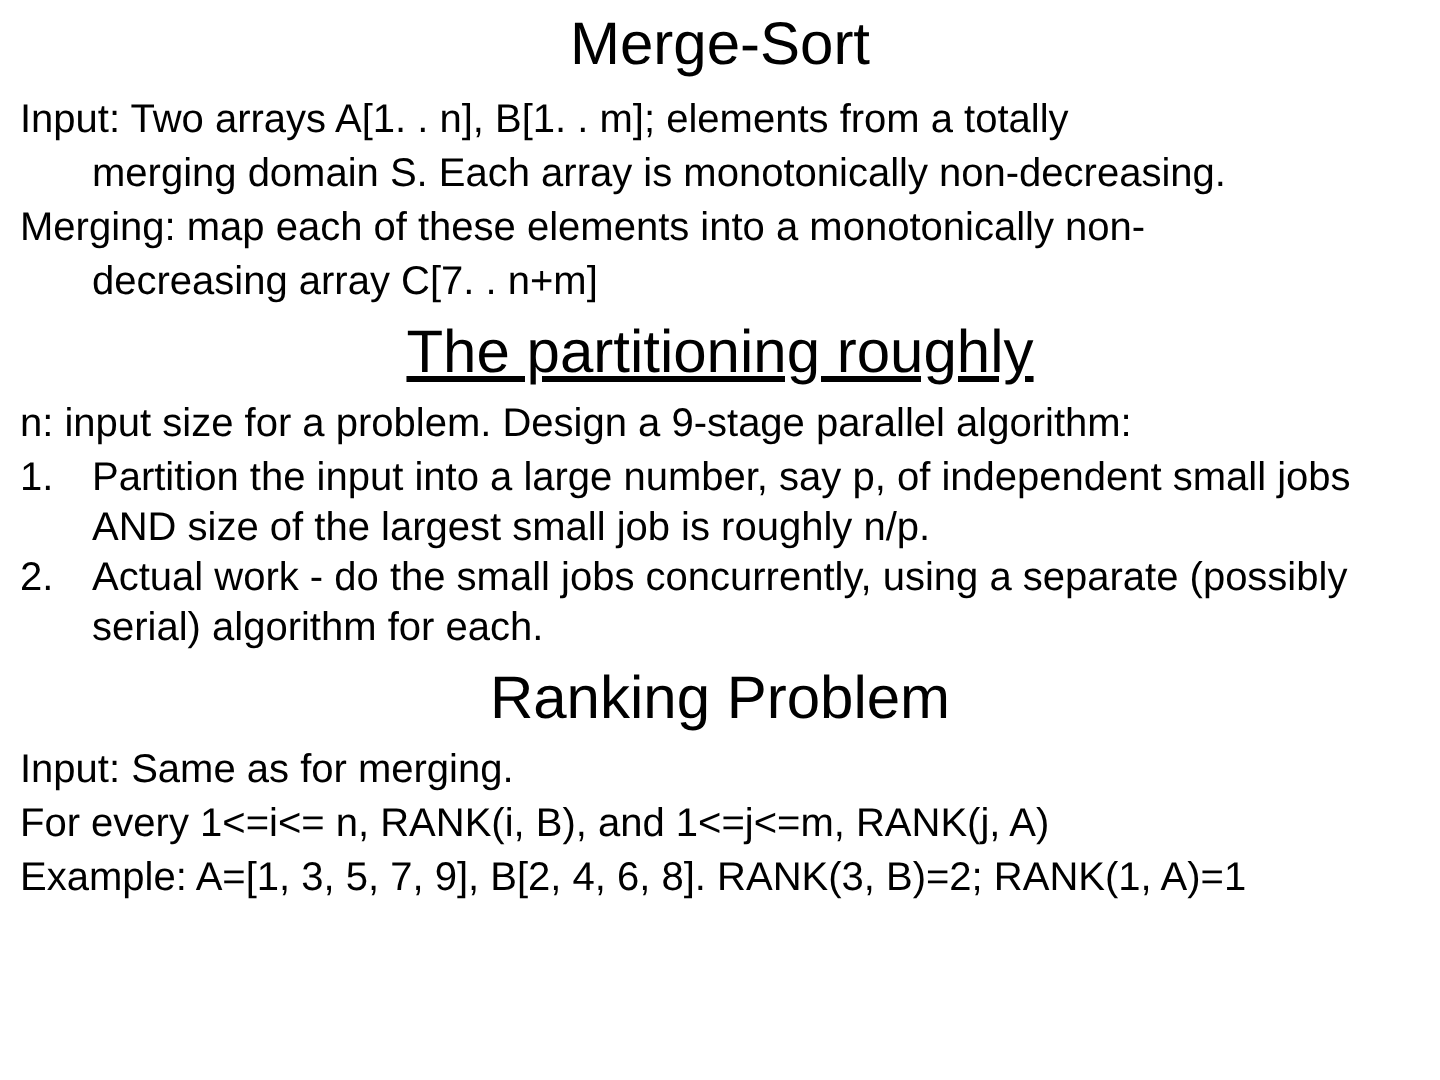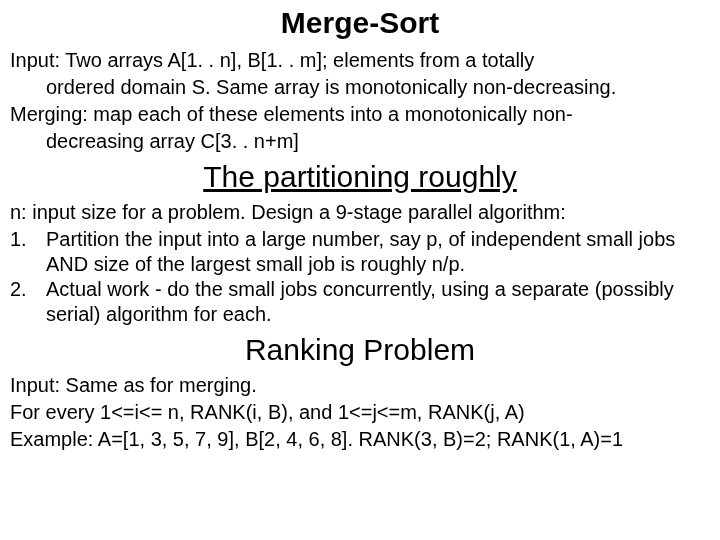--- a/index.html
+++ b/index.html
@@ -9,21 +9,21 @@
       background: #ffffff;
       font-family: Arial, Helvetica, sans-serif;
       color: #000;
       padding: 6px 10px 10px 10px;
       overflow: hidden;
     }
     .title {
       font-size: 30px;
       text-align: center;
       margin-bottom: 8px;
-      font-weight: bold;
+      font-weight: normal;
     }
     .body-text {
       font-size: 20px;
       line-height: 1.25;
       margin-bottom: 2px;
     }
     .indent {
       padding-left: 36px;
     }
     .subtitle {
@@ -53,23 +53,23 @@
     .list-content {
       flex: 1;
     }
   </style>
 </head>
 <body>
 
 <h1 class="title">Merge-Sort</h1>
 
 <div class="body-text">Input: Two arrays A[1. . n], B[1. . m]; elements from a totally</div>
-<div class="body-text indent">ordered domain S. Same array is monotonically non-decreasing.</div>
+<div class="body-text indent">merging domain S. Each array is monotonically non-decreasing.</div>
 <div class="body-text">Merging: map each of these elements into a monotonically non-</div>
-<div class="body-text indent">decreasing array C[3. . n+m]</div>
+<div class="body-text indent">decreasing array C[7. . n+m]</div>
 
 <h2 class="subtitle">The partitioning roughly</h2>
 
 <div class="body-text">n: input size for a problem. Design a 9-stage parallel algorithm:</div>
 
 <div class="list-row">
   <div class="list-num">1.</div>
   <div class="list-content">Partition the input into a large number, say p, of independent small jobs AND size of the largest small job is roughly n/p.</div>
 </div>
 

